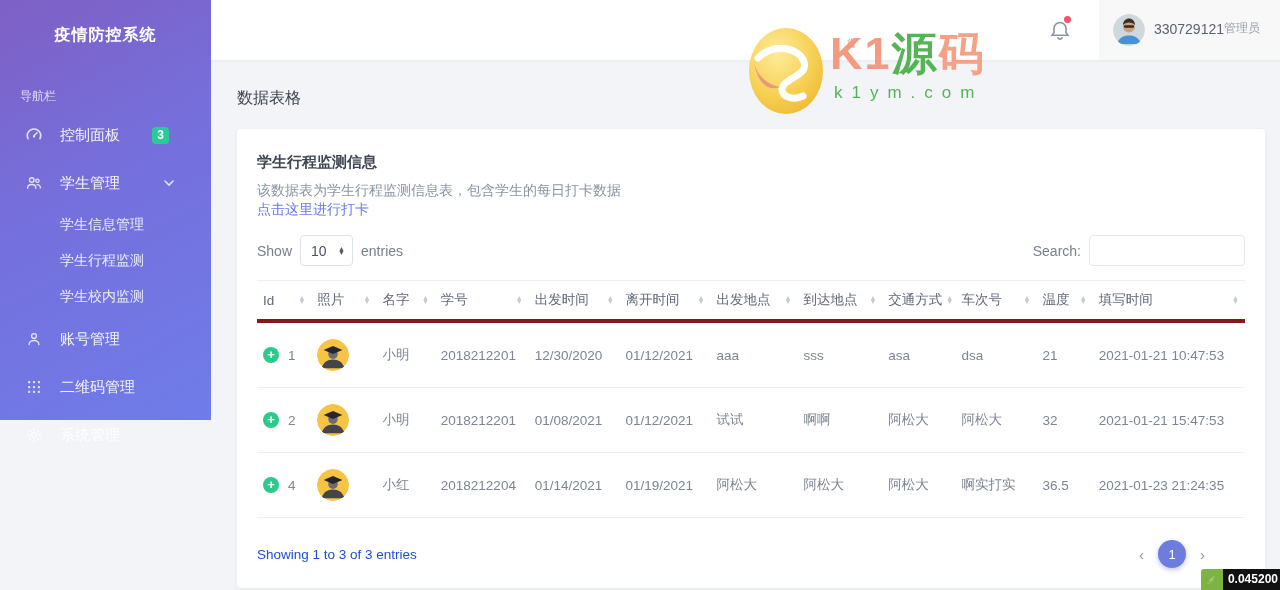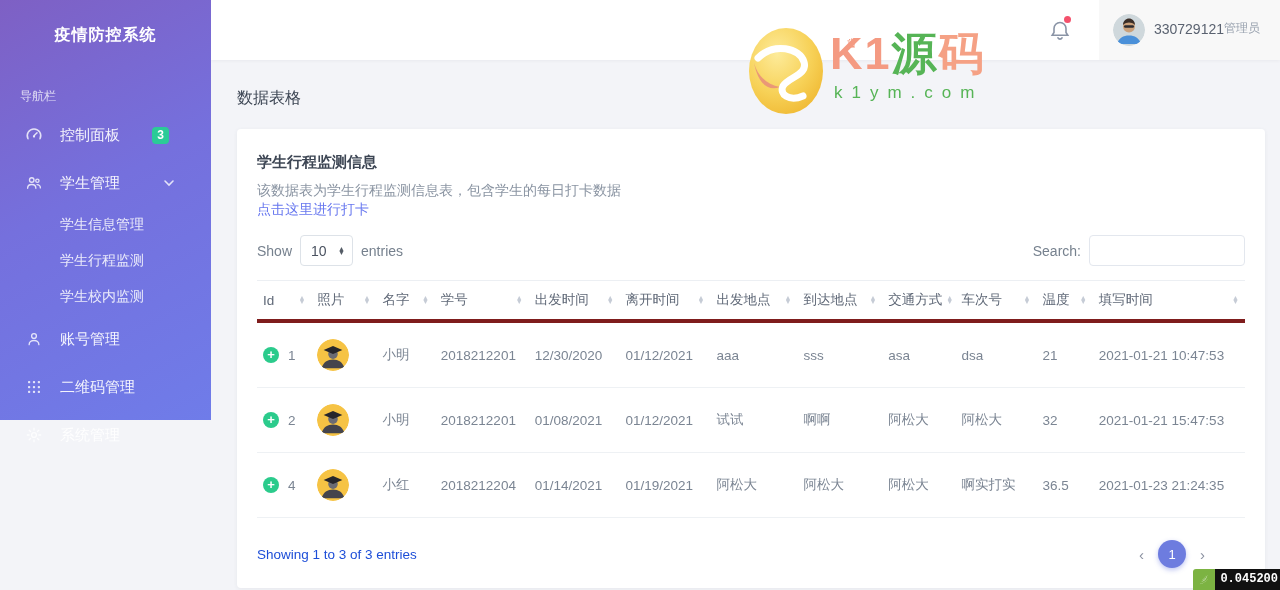--- a/index.html
+++ b/index.html
@@ -87,21 +87,21 @@
 
   .tbl-footer { display:flex; align-items:center; justify-content:space-between; padding-top:22px; }
   .tbl-info { font-size:13.5px; color:#1d4ed8; }
   .pager { display:flex; align-items:center; gap:10px; padding-right:36px; }
   .pg-arrow { color:#8a90a0; font-size:15px; cursor:pointer; padding:0 4px; }
   .pg-num { width:28px; height:28px; border-radius:50%; background:#6d7cdf; color:#fff;
     font-size:13px; display:flex; align-items:center; justify-content:center; cursor:pointer;
     box-shadow:0 2px 5px rgba(109,124,223,.45); }
 
   
-  .debug-badge { position:absolute; right:0; bottom:0; display:flex; align-items:flex-end; z-index:6;font-family:Liberation Mono, monospace; }
+  .debug-badge { position:absolute; right:0; bottom:0; display:flex; align-items:flex-end; z-index:6; }
   .debug-ic { width:22px; height:21px; background:#7cb342; border-radius:3px 0 0 0;
     display:flex; align-items:center; justify-content:center; }
   .debug-lbl { background:#111; color:#fff; font-size:12px; font-weight:bold;
     height:21px; line-height:21px; padding:0 2px 0 5px; min-width:56px; }
 </style>
 </head>
 <body>
 
 <div class="app">
 

